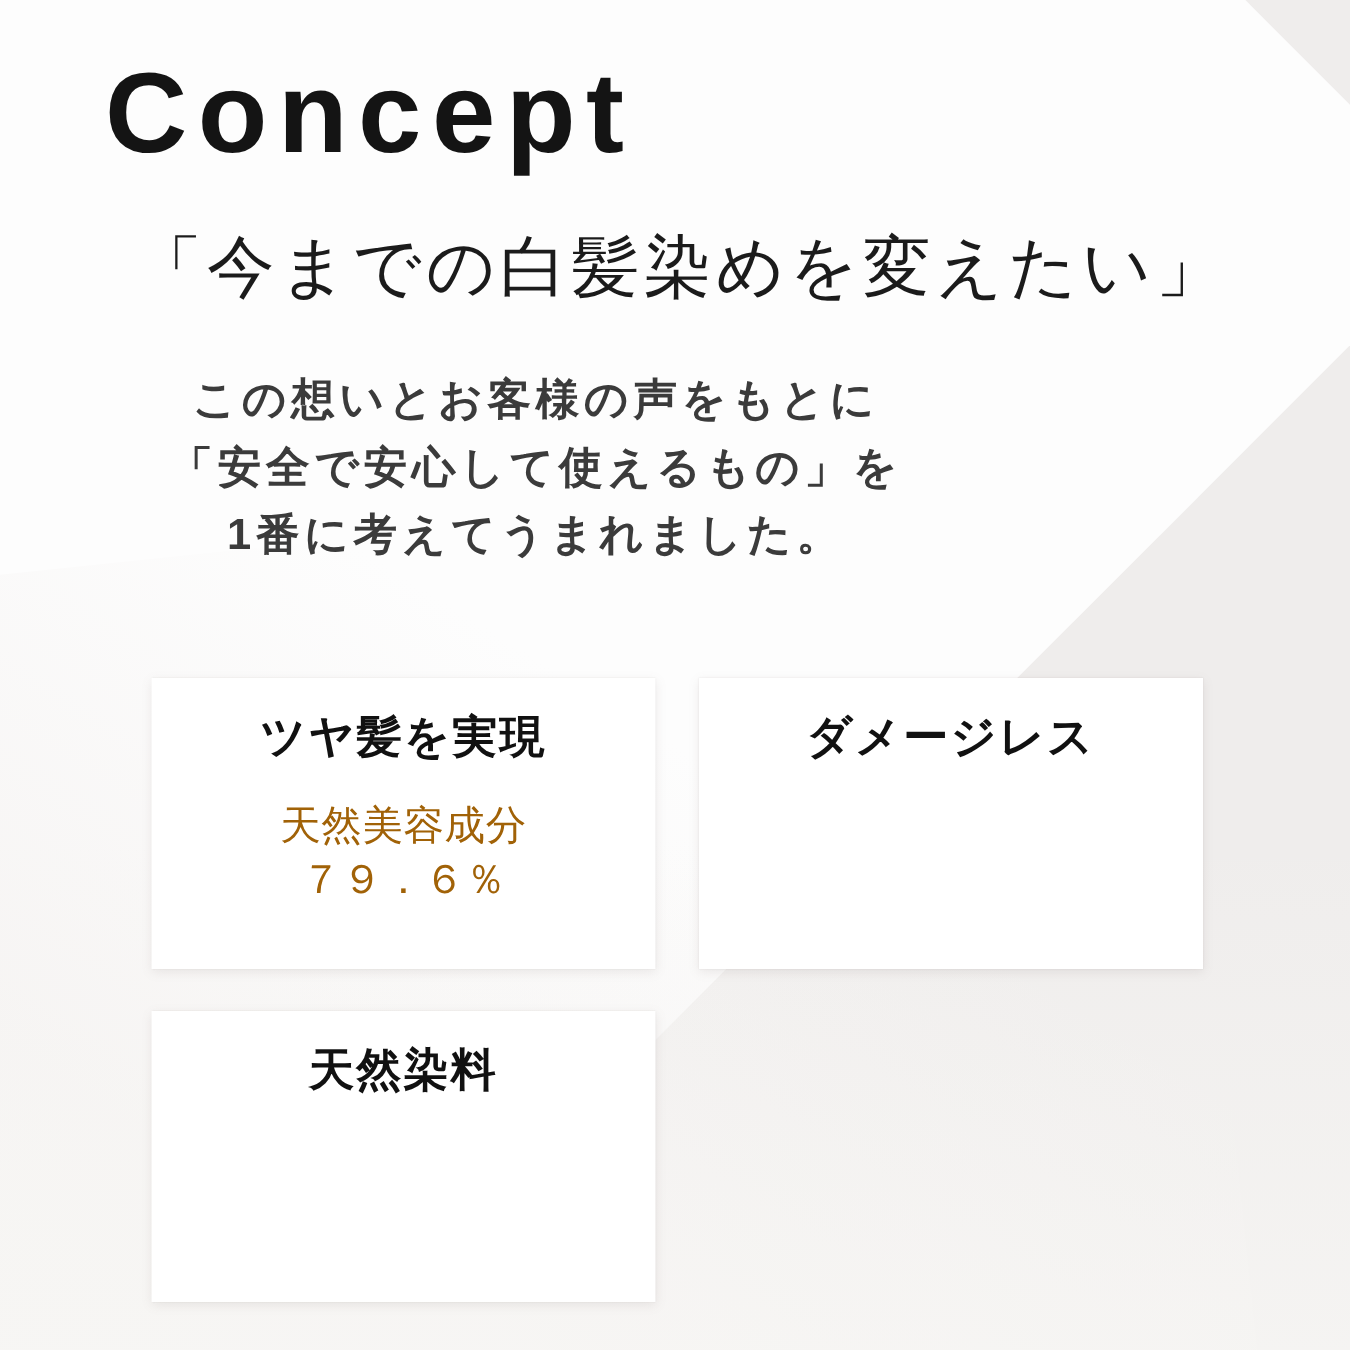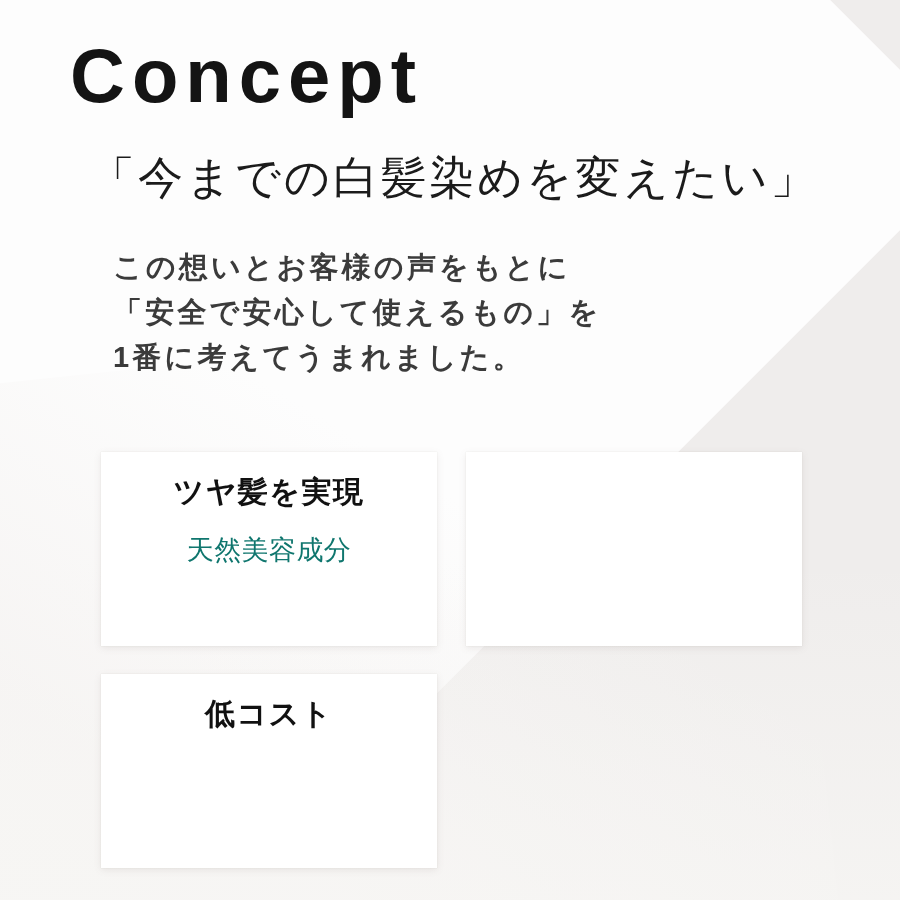--- a/index.html
+++ b/index.html
@@ -104,20 +104,21 @@
   .lead {
     position: absolute;
     left: 113px;
     top: 245px;
     font-size: 29px;
     font-weight: bold;
     color: #3b3b3b;
     letter-spacing: 3.2px;
     line-height: 45px;
     white-space: nowrap;
+    text-align: center;
   }
   .lead-line { display: block; }
 
   
   .cards {
     position: absolute;
     left: 101px;
     top: 452px;
     width: 701px;
     display: grid;
@@ -145,21 +146,21 @@
     color: #111111;
     letter-spacing: 1.5px;
     line-height: 1.2;
     white-space: nowrap;
   }
 
   .card-body {
     margin-top: 22px;
     font-size: 27px;
     font-weight: normal;
-    color: #0f766e;
+    color: #a16207;
     line-height: 36px;
     text-align: center;
     letter-spacing: 0.4px;
     white-space: nowrap;
   }
   .card-body-line { display: block; }
 </style>
 </head>
 <body>
 
@@ -184,27 +185,29 @@
       <span class="lead-line">「安全で安心して使えるもの」を</span>
       <span class="lead-line">1番に考えてうまれました。</span>
     </div>
 
     <div class="cards">
 
       <div class="card">
         <div class="card-title">ツヤ髪を実現</div>
         <div class="card-body">
           <span class="card-body-line">天然美容成分</span>
+          <span class="card-body-line">７９．６％</span>
         </div>
       </div>
 
       <div class="card">
+        <div class="card-title">ダメージレス</div>
       </div>
 
 
       <div class="card">
-        <div class="card-title">低コスト</div>
+        <div class="card-title">天然染料</div>
       </div>
 
     </div>
 
   </div>
 </div>
 
 </body></html>

